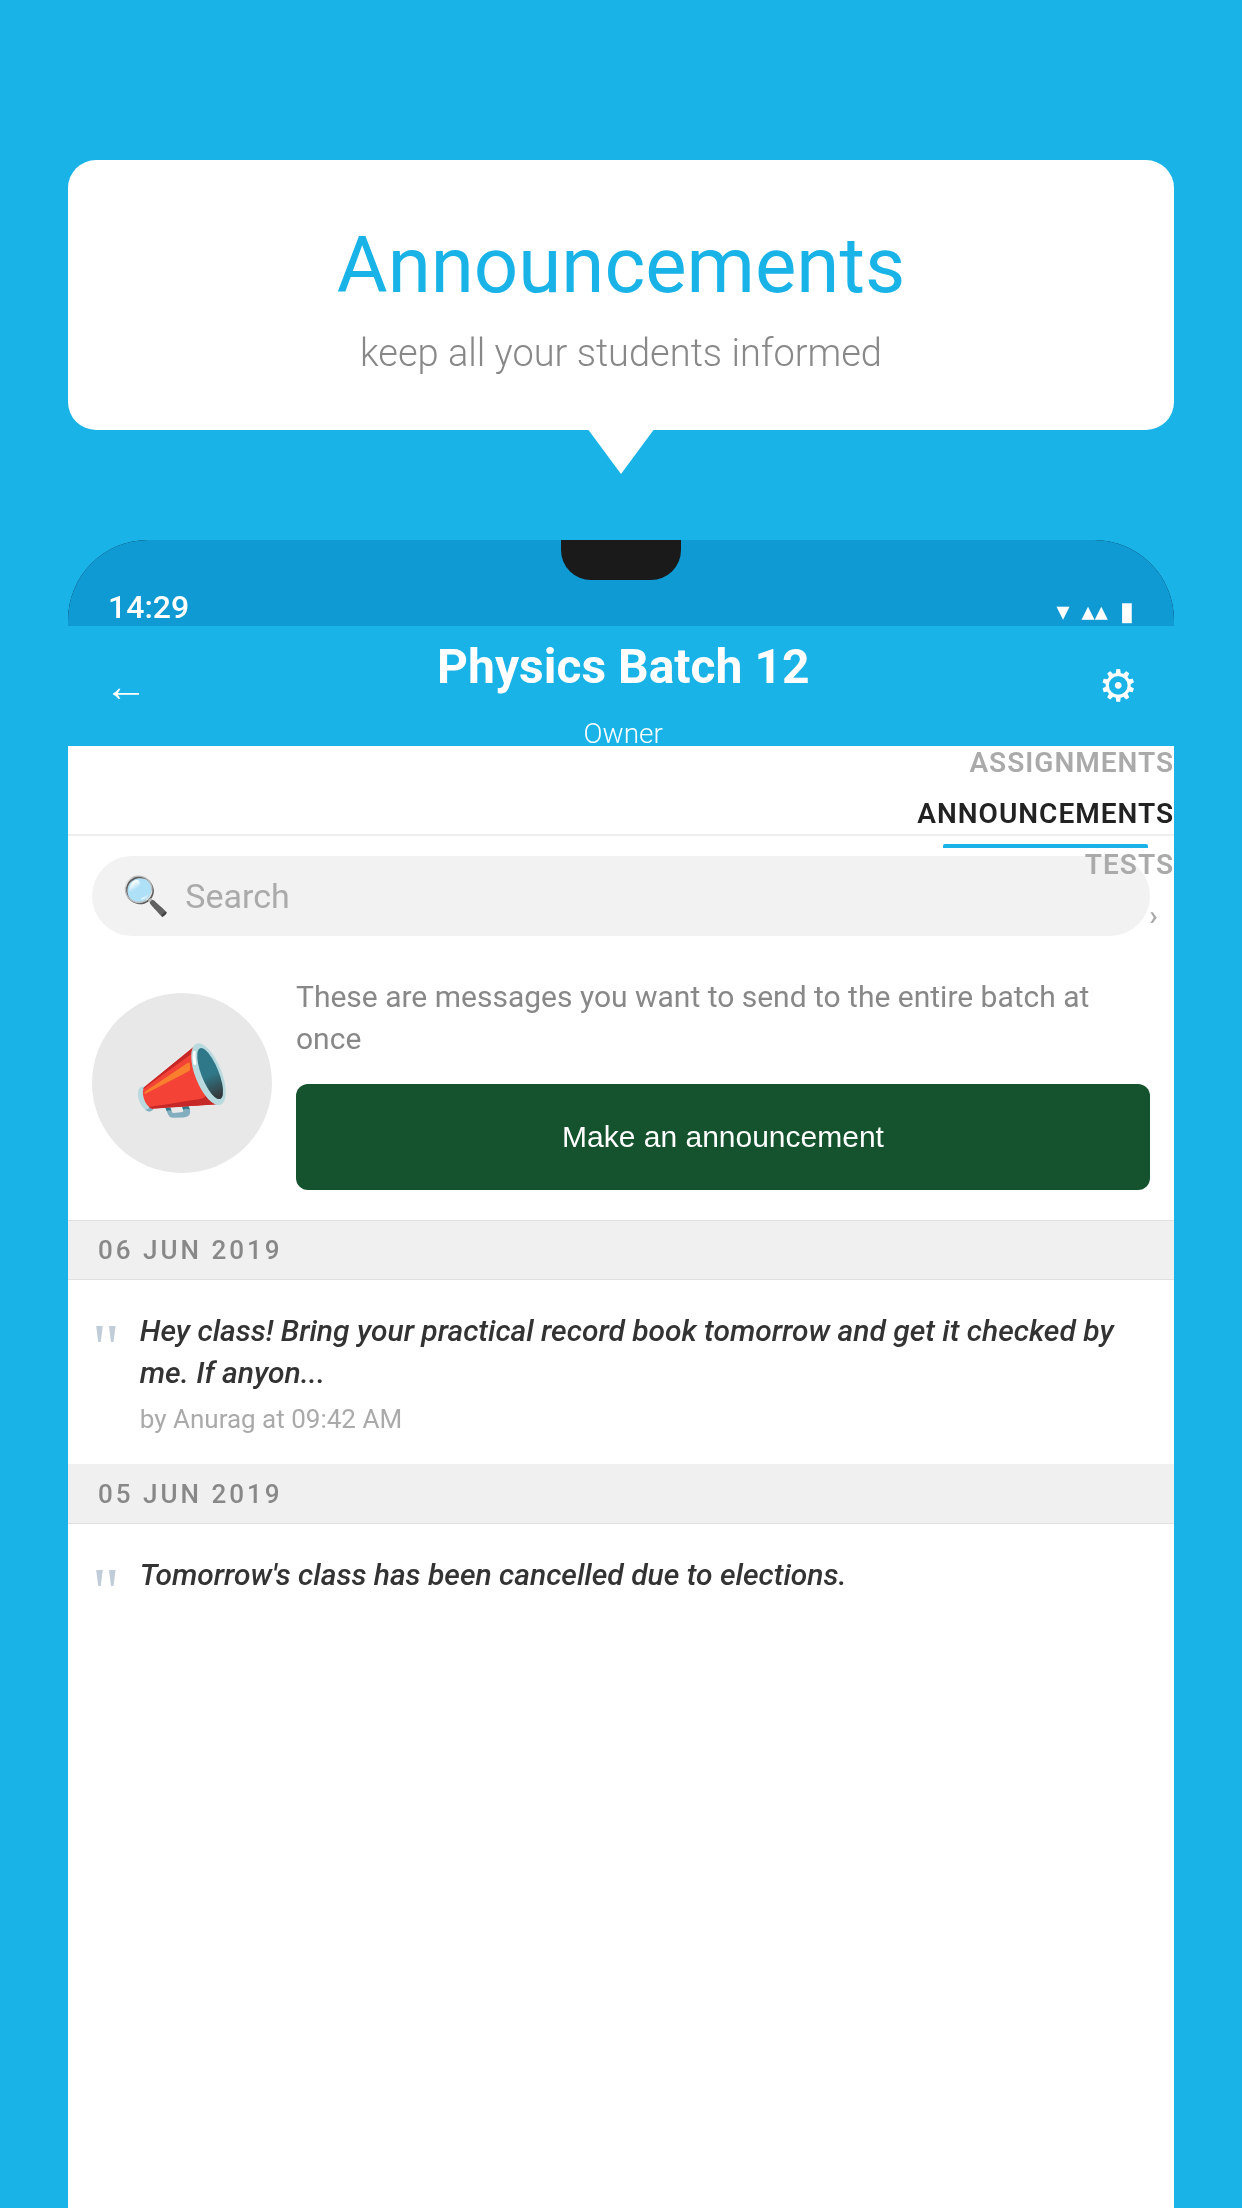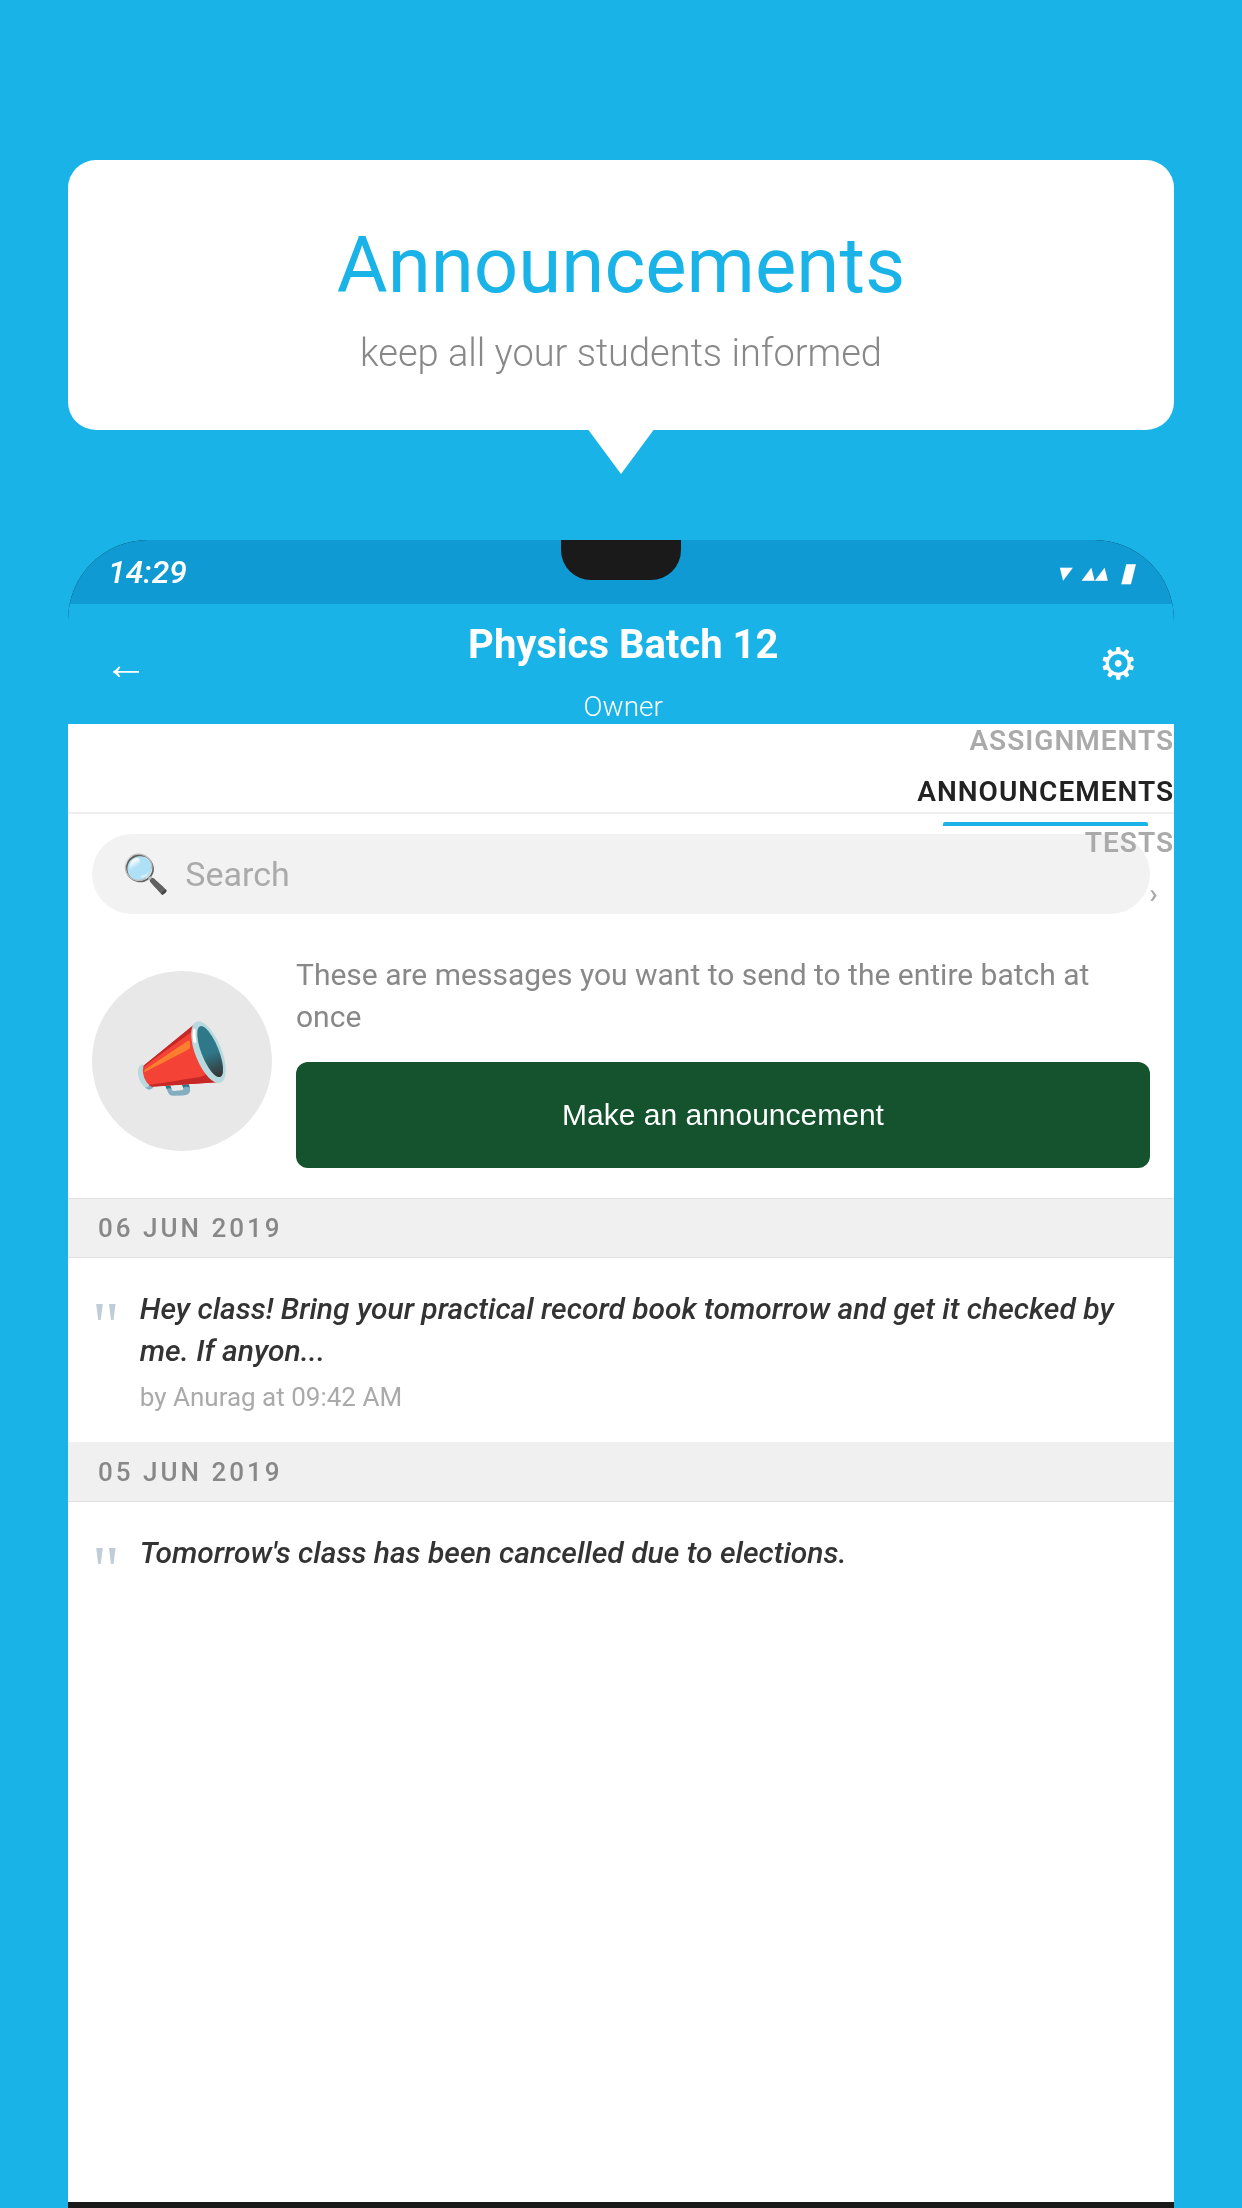--- a/index.html
+++ b/index.html
@@ -67,27 +67,26 @@
       right: 68px;
       bottom: 0;
       background: #1a1a1a;
       border-radius: 80px 80px 0 0;
       overflow: hidden;
     }
 
     
     .status-bar {
       background: #0f9ad4;
-      height: 64px;
-      display: flex;
-      align-items: center;
+      height: 86px;
+      display: flex;
+      align-items: flex-end;
       justify-content: space-between;
       padding: 0 40px;
       position: relative;
-      font-style: italic;
     }
 
     .status-time {
       color: white;
       font-size: 32px;
       font-weight: 500;
     }
 
     .status-icons {
       display: flex;
@@ -127,21 +126,21 @@
       font-size: 44px;
       cursor: pointer;
     }
 
     .header-title-group {
       text-align: center;
     }
 
     .header-title {
       color: white;
-      font-size: 40px;
+      font-size: 48px;
       font-weight: 700;
       margin-top: 16px;
     }
 
     .header-subtitle {
       color: white;
       font-size: 28px;
       font-weight: 300;
       margin-top: 22px;
     }

